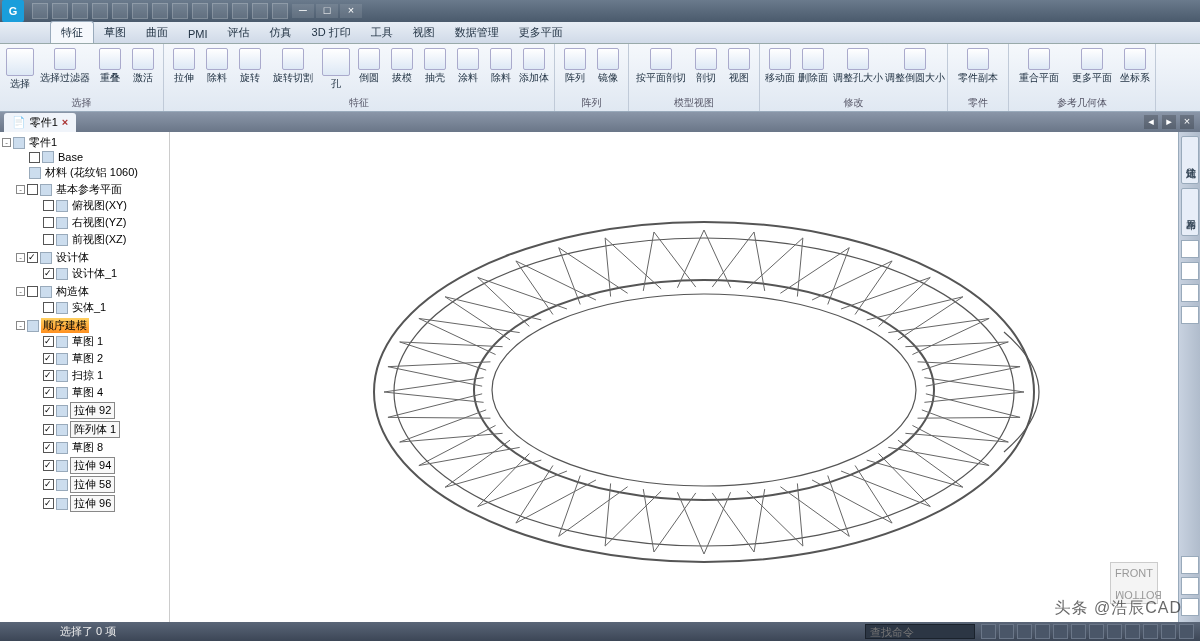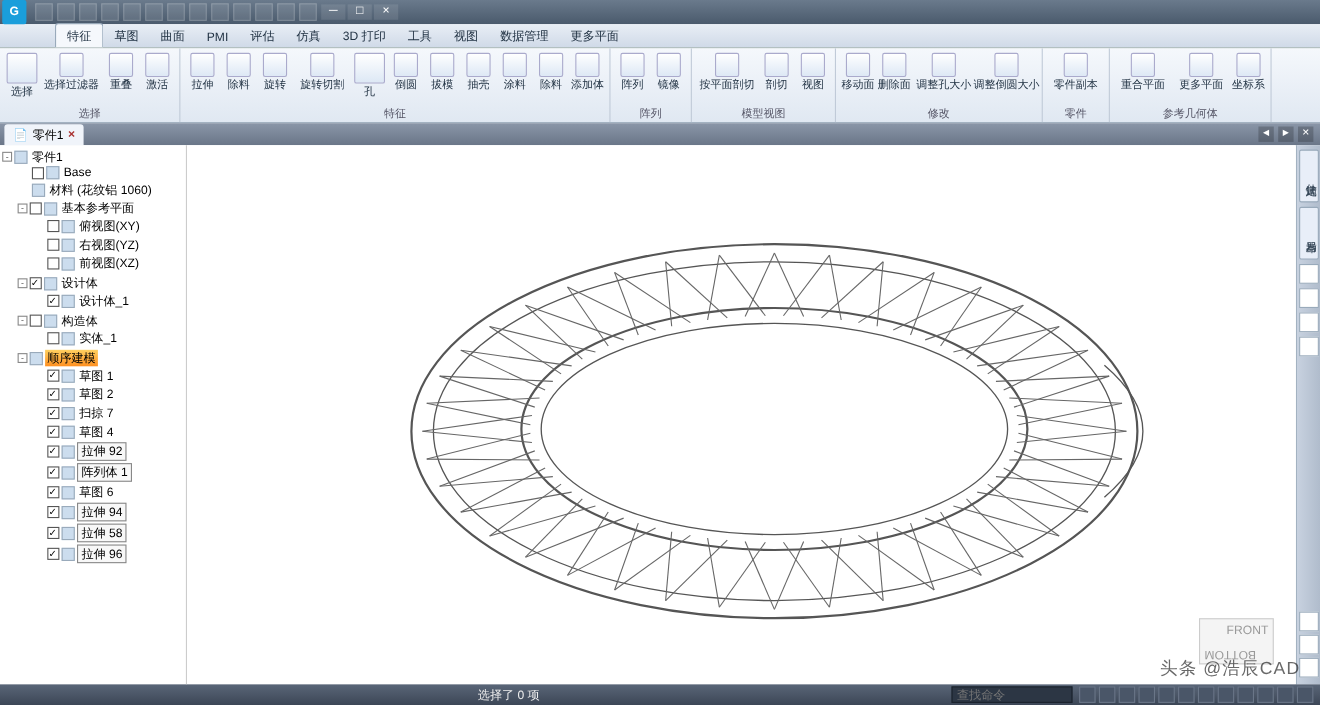--- a/index.html
+++ b/index.html
@@ -48,32 +48,32 @@
 .exp { width: 9px; height: 9px; border: 1px solid #888; text-align: center; line-height: 7px; font-size: 8px; color: #555; cursor: pointer; background: #fff; }
 .chk { width: 11px; height: 11px; border: 1px solid #555; }
 .chk.on::after { content: "✓"; font-size: 9px; line-height: 9px; display: block; }
 .ticon { width: 12px; height: 12px; background: #cde; border: 1px solid #9ab; }
 .tlabel { padding: 0 2px; }
 .tlabel.sel { background: linear-gradient(#ffd060, #ff9020); color: #000; }
 .tlabel.box { border: 1px solid #888; background: #f8f8f8; padding: 0 3px; }
 
 .viewport { flex: 1; position: relative; background: #fff; overflow: hidden; }
 .viewport svg { width: 100%; height: 100%; }
-.viewcube { position: absolute; right: 20px; bottom: 18px; width: 68px; height: 42px; border: 1px solid #ccc; background: #f4f4f4; font-size: 7px; color: #999; }
+.viewcube { position: absolute; right: 20px; bottom: 18px; width: 48px; height: 42px; border: 1px solid #ccc; background: #f4f4f4; font-size: 7px; color: #999; }
 .viewcube .f { position: absolute; }
 
 .side-dock { width: 22px; background: linear-gradient(90deg,#c8d2e0,#b0bccc); border-left: 1px solid #9ab; display: flex; flex-direction: column; align-items: center; gap: 4px; padding-top: 4px; }
 .dock-btn { width: 18px; height: 48px; writing-mode: vertical-rl; text-align: center; font-size: 10px; color: #345; border: 1px solid #9ab; background: #e8eef8; cursor: pointer; border-radius: 2px; padding: 3px 0; }
 .dock-icon-group { margin-top: auto; display: flex; flex-direction: column; gap: 3px; padding-bottom: 6px; }
 .dock-icon { width: 18px; height: 18px; border: 1px solid #9ab; background: #fff; }
 
 
 .statusbar { height: 19px; background: linear-gradient(#5a6678, #3c4656); color: #eee; display: flex; align-items: center; font-size: 11px; }
 .sb-left { width: 60px; }
-.sb-center { flex: 1; text-align: center; }
+.sb-center { flex: 1; }
 .sb-search { width: 110px; height: 15px; background: #2c3644; border: 1px solid #1a222c; color: #888; padding: 0 4px; }
 .sb-icons { display: flex; gap: 3px; padding: 0 6px; }
 .sb-icon { width: 15px; height: 15px; border: 1px solid #6a7688; background: #4a5668; }
 
 .watermark { position: absolute; right: 18px; bottom: 22px; font-size: 16px; color: rgba(40,40,40,.7); font-weight: 500; letter-spacing: 1px; }
 </style>
 </head>
 <body>
 
 <div class="titlebar">
@@ -394,21 +394,21 @@
                       <span class="chk on"></span>
                       <span class="ticon"></span>
                       <span class="tlabel ">草图 2</span>
                     </div>
                   </li>
                   <li>
                     <div class="row">
                       <span style="width:11px;display:inline-block"></span>
                       <span class="chk on"></span>
                       <span class="ticon"></span>
-                      <span class="tlabel ">扫掠 7</span>
+                      <span class="tlabel ">扫掠 1</span>
                     </div>
                   </li>
                   <li>
                     <div class="row">
                       <span style="width:11px;display:inline-block"></span>
                       <span class="chk on"></span>
                       <span class="ticon"></span>
                       <span class="tlabel ">草图 4</span>
                     </div>
                   </li>
@@ -426,21 +426,21 @@
                       <span class="chk on"></span>
                       <span class="ticon"></span>
                       <span class="tlabel  box">阵列体 1</span>
                     </div>
                   </li>
                   <li>
                     <div class="row">
                       <span style="width:11px;display:inline-block"></span>
                       <span class="chk on"></span>
                       <span class="ticon"></span>
-                      <span class="tlabel ">草图 6</span>
+                      <span class="tlabel ">草图 8</span>
                     </div>
                   </li>
                   <li>
                     <div class="row">
                       <span style="width:11px;display:inline-block"></span>
                       <span class="chk on"></span>
                       <span class="ticon"></span>
                       <span class="tlabel  box">拉伸 94</span>
                     </div>
                   </li>

